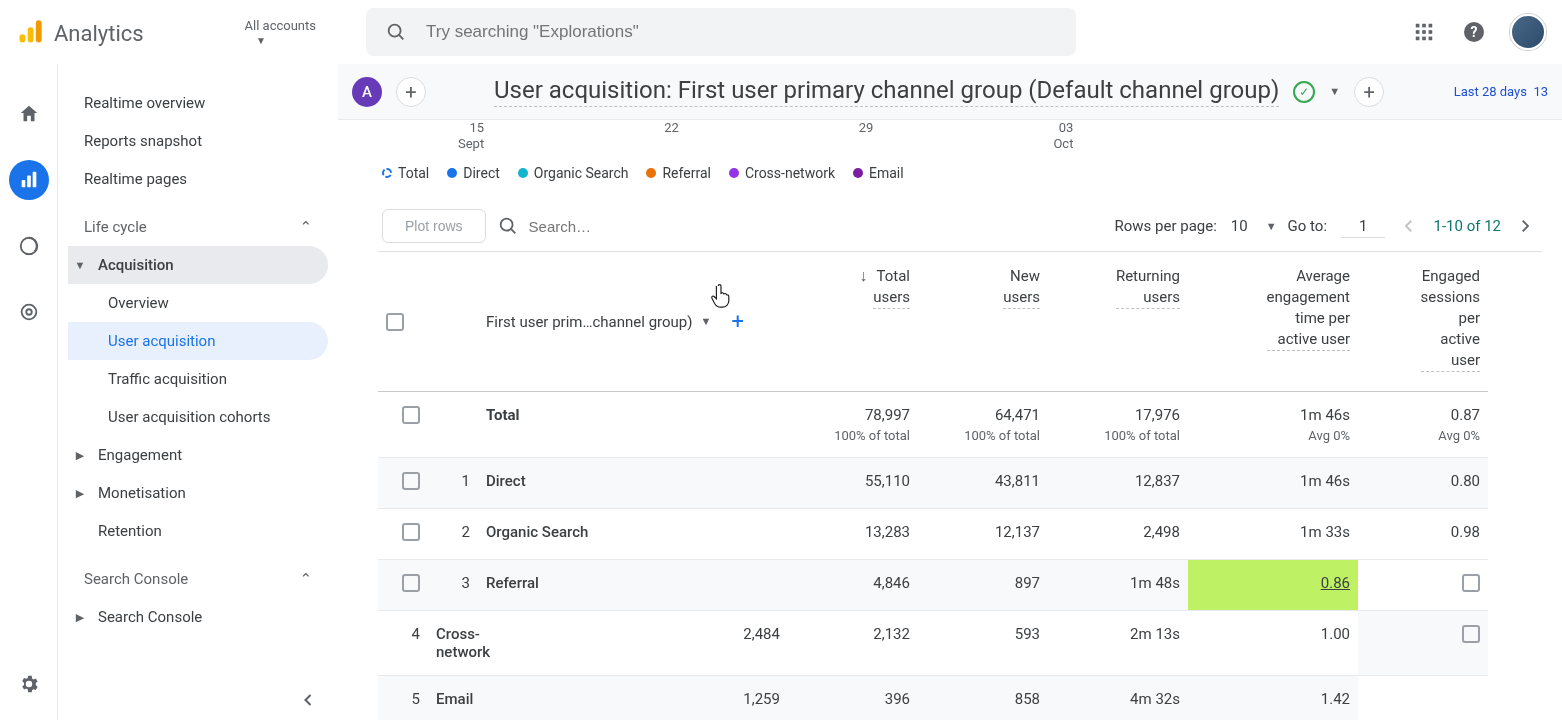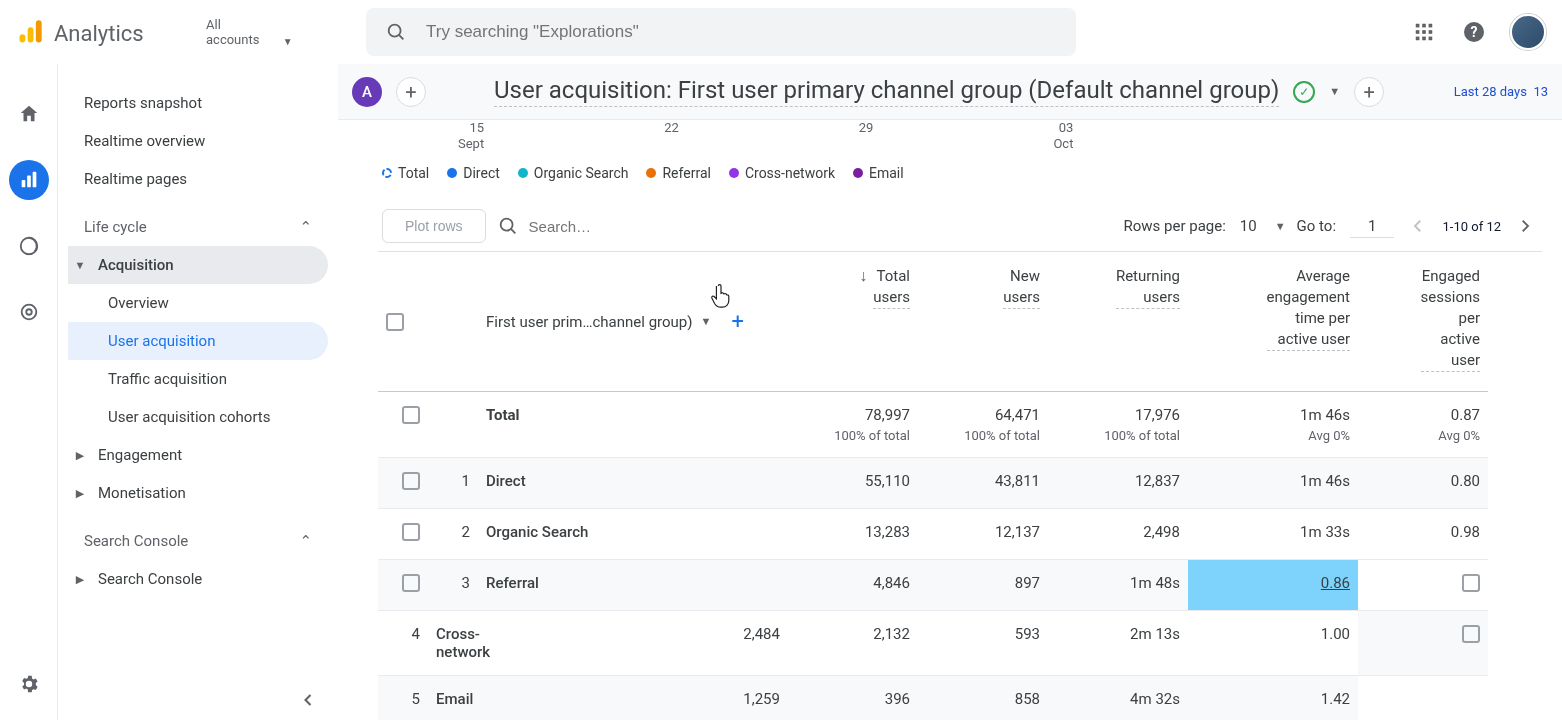--- a/index.html
+++ b/index.html
@@ -3,21 +3,21 @@
 <meta charset="utf-8">
 <style>
 * { box-sizing: border-box; margin: 0; padding: 0; }
 body { font-family: 'Google Sans', Roboto, Arial, sans-serif; background: #fff; color: #3c4043; overflow: hidden; width: 1562px; height: 720px; }
 
 
 .top-header { display: flex; align-items: center; height: 64px; padding: 0 16px; }
 .logo-area { display: flex; align-items: flex-end; gap: 10px; min-width: 170px; }
 .logo-icon svg { width: 28px; height: 28px; }
 .brand { font-size: 22px; color: #5f6368; font-weight: 400; }
-.account-selector { display: flex; flex-direction: row; align-items: flex-end; margin-left: 20px; color: #5f6368; font-size: 13px; cursor: pointer; min-width: 110px;}
+.account-selector { display: flex; flex-direction: column; align-items: flex-end; margin-left: 20px; color: #5f6368; font-size: 13px; cursor: pointer; min-width: 110px;}
 .account-selector .chev { text-align: center; width: 100%; color: #5f6368; font-size: 10px; margin-top: 2px;}
 .search-wrap { margin-left: 50px; flex: 0 0 710px; }
 .search-box { display: flex; align-items: center; background: #f1f3f4; border-radius: 8px; height: 48px; padding: 0 16px; gap: 16px; }
 .search-box input { border: none; background: transparent; font-size: 17px; flex: 1; outline: none; color: #3c4043; }
 .top-right { margin-left: auto; display: flex; align-items: center; gap: 22px; }
 .icon-btn { width: 28px; height: 28px; display: flex; align-items: center; justify-content: center; color: #5f6368; cursor: pointer; }
 .avatar { width: 36px; height: 36px; border-radius: 50%; background: linear-gradient(135deg,#4a6a8a,#2c4a6a); border: 2px solid #fff; box-shadow: 0 0 0 1px #ccc; }
 
 
 .main-area { display: flex; height: calc(720px - 64px); }
@@ -62,21 +62,21 @@
 
 
 .table-controls { display: flex; align-items: center; gap: 11px; padding: 8px 4px; }
 .plot-rows-btn { border: 1px solid #dadce0; background: #fff; color: #9aa0a6; padding: 8px 22px; border-radius: 6px; font-size: 14px; cursor: default; }
 .table-search { display: flex; align-items: center; gap: 10px; color: #5f6368; }
 .table-search input { border: none; outline: none; font-size: 15px; width: 180px; }
 .rows-per { display: flex; align-items: center; gap: 14px; color: #3c4043; font-size: 15px; margin-left: auto;}
 .rows-select { display: flex; align-items: center; gap: 18px; cursor: pointer; }
 .goto { display: flex; align-items: center; gap: 14px; font-size: 15px;}
 .goto-val { border-bottom: 1px solid #dadce0; padding: 2px 18px;}
-.range-text { font-size: 13px; color: #0f172a; }
+.range-text { font-size: 15px; color: #0f766e; }
 .pager-arrow { color: #5f6368; cursor: pointer; padding: 0 4px;}
 .pager-arrow.disabled { color: #c0c2c5; cursor: default;}
 
 
 .data-table { display: grid; grid-template-columns: 50px 50px 310px 130px 130px 140px 170px 130px; border-top: 1px solid #e0e0e0; }
 .th, .td { padding: 14px 8px; font-size: 15px; text-align: right; border-bottom: 1px solid #e8eaed; }
 .th { color: #3c4043; font-weight: 400; display:flex; align-items: flex-start; justify-content: flex-end; min-height: 140px; }
 .th .dashed { border-bottom: 1px dashed #bdc1c6; display: inline-block; text-align: right; line-height: 1.4;}
 .th.dim { justify-content: flex-start; align-items: center; min-height: auto; }
 .td.left { text-align: left; }
@@ -175,22 +175,22 @@
         </svg>
     </div>
     <div class="rail-item rail-settings">
       <svg width="22" height="22" viewBox="0 0 24 24" fill="#5f6368">
           <path d="M19.4 13a7.5 7.5 0 000-2l2-1.6-2-3.4-2.4 1a7.5 7.5 0 00-1.7-1L15 3h-4l-.3 2.4a7.5 7.5 0 00-1.7 1l-2.4-1-2 3.4L6.6 11a7.5 7.5 0 000 2l-2 1.6 2 3.4 2.4-1a7.5 7.5 0 001.7 1L11 21h4l.3-2.4a7.5 7.5 0 001.7-1l2.4 1 2-3.4zM12 15.5A3.5 3.5 0 1115.5 12 3.5 3.5 0 0112 15.5z"></path>
         </svg>
     </div>
   </div>
 
   <div class="left-nav">
+    <div class="nav-link">Realtime overview</div>
     <div class="nav-link">Reports snapshot</div>
-    <div class="nav-link">Realtime overview</div>
     <div class="nav-link">Realtime pages</div>
 
     <div class="section-header">
       <span>Life cycle</span>
       <span class="chev-up">⌃</span>
     </div>
 
     <div class="tree-item selected-group">
       <span class="tree-arrow">▼</span>
       <span>Acquisition</span>
@@ -200,20 +200,24 @@
     <div class="sub-item">Traffic acquisition</div>
     <div class="sub-item">User acquisition cohorts</div>
 
     <div class="tree-item">
       <span class="tree-arrow">▶</span>
       <span>Engagement</span>
     </div>
     <div class="tree-item">
       <span class="tree-arrow">▶</span>
       <span>Monetisation</span>
+    </div>
+    <div class="tree-item">
+      <span class="tree-arrow"></span>
+      <span>Retention</span>
     </div>
 
     <div class="section-header">
       <span>Search Console</span>
       <span class="chev-up">⌃</span>
     </div>
     <div class="tree-item">
       <span class="tree-arrow">▶</span>
       <span>Search Console</span>
     </div>
@@ -386,21 +390,21 @@
           <div class="td" style="">12,137</div>
           <div class="td" style="">2,498</div>
           <div class="td" style="">1m 33s</div>
           <div class="td" style="">0.98</div>
           <div class="td" style="background:#f8f9fa;"><span class="checkbox"></span></div>
           <div class="td idx" style="background:#f8f9fa;">3</div>
           <div class="td left" style="background:#f8f9fa;font-weight:500;">Referral</div>
           <div class="td" style="background:#f8f9fa;">4,846</div>
           <div class="td" style="background:#f8f9fa;">897</div>
           <div class="td" style="background:#f8f9fa;">1m 48s</div>
-          <div class="td" style="background:#7dd3fc;text-decoration:underline;">0.86</div>
+          <div class="td" style="background:#bef264;text-decoration:underline;">0.86</div>
           <div class="td" style=""><span class="checkbox"></span></div>
           <div class="td idx" style="">4</div>
           <div class="td left" style="font-weight:500;">Cross-network</div>
           <div class="td" style="">2,484</div>
           <div class="td" style="">2,132</div>
           <div class="td" style="">593</div>
           <div class="td" style="">2m 13s</div>
           <div class="td" style="">1.00</div>
           <div class="td" style="background:#f8f9fa;"><span class="checkbox"></span></div>
           <div class="td idx" style="background:#f8f9fa;">5</div>

